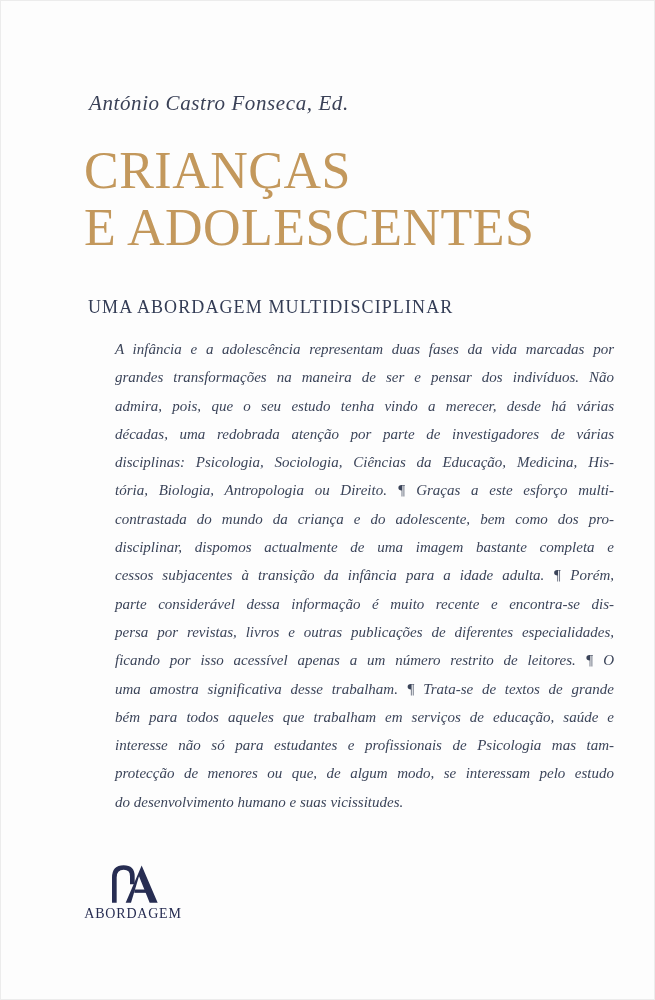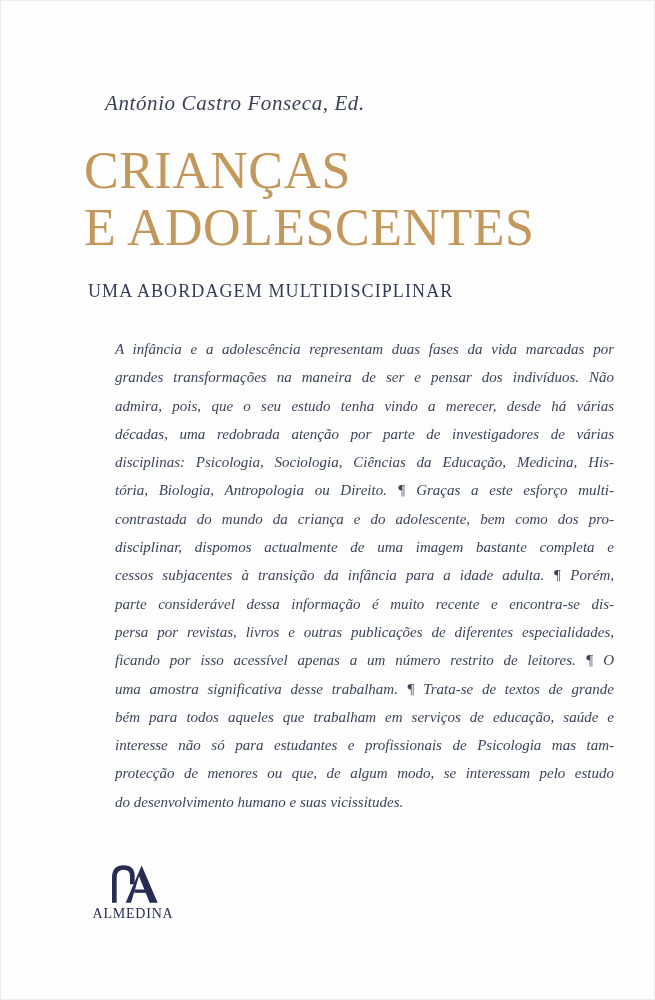--- a/index.html
+++ b/index.html
@@ -15,37 +15,36 @@
   }
   .author-line {
     position: absolute;
     left: 88px;
     top: 90px;
     font-family: "Liberation Serif", serif;
     font-style: italic;
     font-size: 21px;
     letter-spacing: 0.6px;
     color: #3a4157;
-    margin-left: 16px;
   }
   .title-block {
     position: absolute;
     left: 83px;
     top: 141px;
     font-family: Liberation Serif, serif;
     font-weight: 400;
     font-size: 52px;
     line-height: 57px;
     letter-spacing: 0.5px;
     color: #c3985c;
   }
   .subtitle {
     position: absolute;
     left: 87px;
-    top: 280px;
+    top: 296px;
     font-family: "Liberation Serif", serif;
     font-size: 18px;
     letter-spacing: 1.1px;
     color: #333c55;
   }
   .blurb {
     position: absolute;
     left: 86px;
     top: 334px;
     width: 499px;
@@ -117,16 +116,16 @@
     </div>
 
   <div class="logo">
     <span>
       <svg viewBox="0 0 78 58" width="52" height="39" aria-hidden="true">
         <path d="M11 58 L11 20 Q11 5 25 5 Q38 5 38 18 L38 30" fill="none" stroke="#272d52" stroke-width="7"></path>
         <path d="M52 2 L76 58 L64 58 L48 18 L36 58 L28 58 Z" fill="#272d52"></path>
         <rect x="41" y="38" width="22" height="5" fill="#272d52"></rect>
       </svg>
     </span>
-    <div class="publisher-name">ALMEDINA</div>
+    <div class="publisher-name">ABORDAGEM</div>
   </div>
 
 </div>
 
 </body></html>

